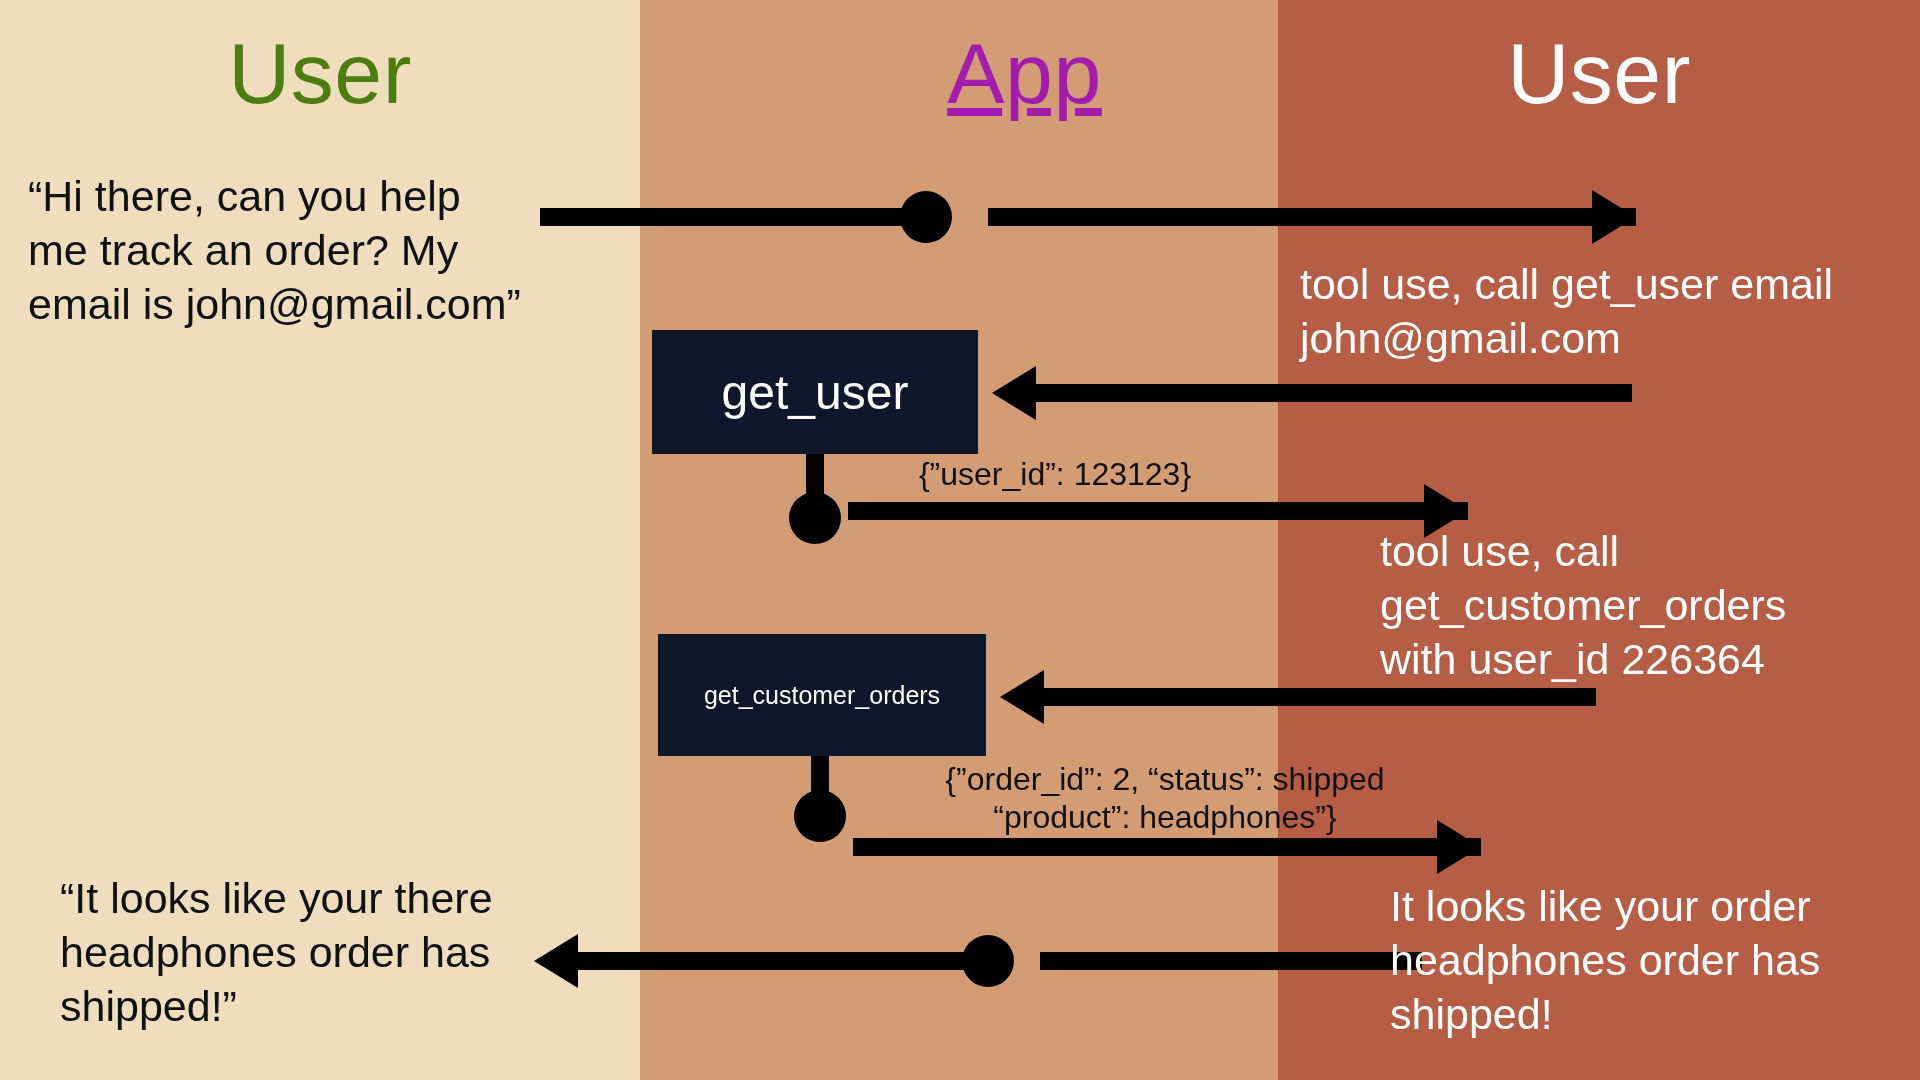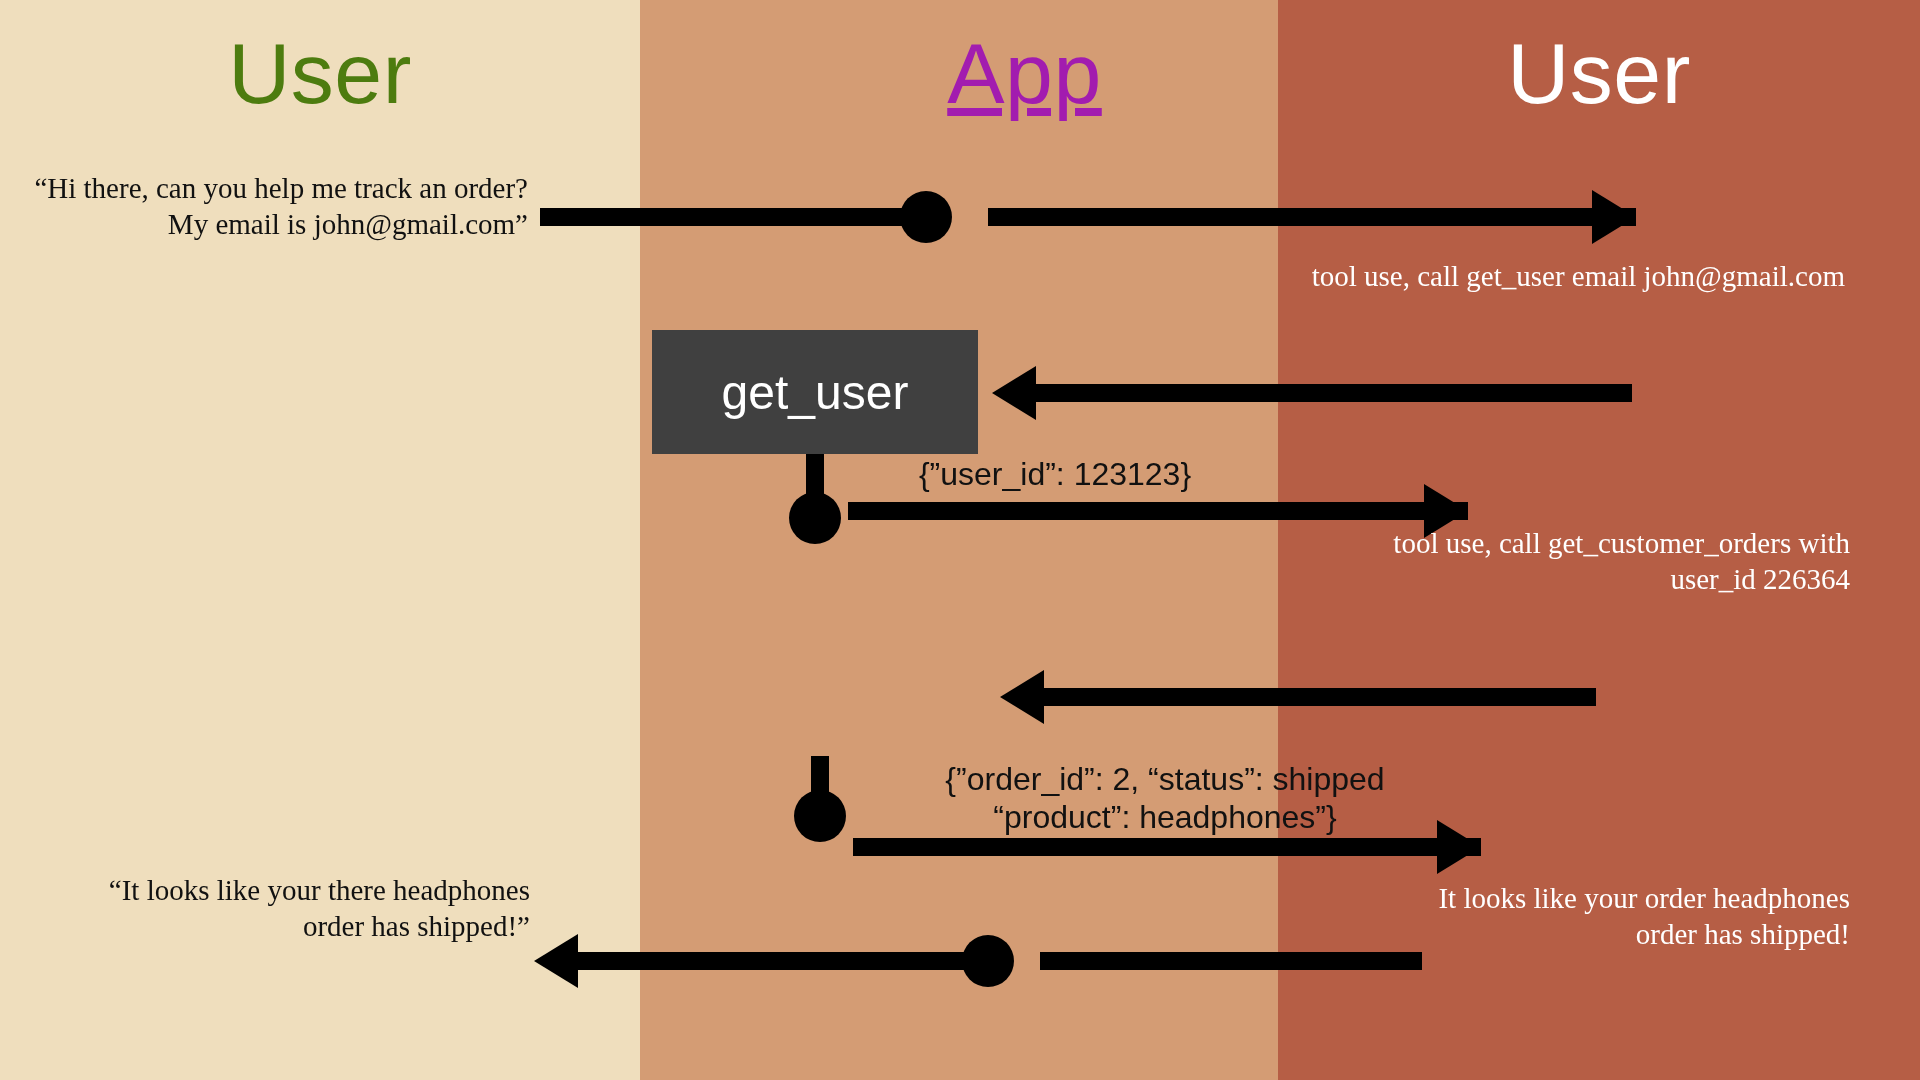--- a/index.html
+++ b/index.html
@@ -36,25 +36,24 @@
     letter-spacing: 0.5px;
     white-space: nowrap;
   }
   #title-user  { left: 0;      width: 640px; color: #4d7c0f; }
   #title-app   { left: 640px;  width: 769px; color: #a21caf; text-decoration: underline; }
   #title-model { left: 1278px; width: 642px; color: #ffffff; }
 
   
   .msg {
     position: absolute;
-    text-align: right;
-    font-size: 29px;
+    text-align: left;
+    font-size: 43px;
     line-height: 1.25;
     font-weight: 400;
-    font-family: Liberation Serif, serif;
   }
   .msg-dark  { color: #111111; }
   .msg-light { color: #ffffff; }
 
   #msg-user-1  { left: 28px;   top: 170px; width: 500px; }
   #msg-user-2  { left: 60px;   top: 872px; width: 470px; }
   #msg-model-1 { left: 1300px; top: 258px; width: 545px; }
   #msg-model-2 { left: 1380px; top: 525px; width: 470px; }
   #msg-model-3 { left: 1390px; top: 880px; width: 460px; }
 
@@ -67,21 +66,21 @@
     line-height: 1.2;
     font-family: "Liberation Sans", sans-serif;
     white-space: pre-line;
   }
   #json-user-id  { left: 845px; top: 455px; width: 420px; }
   #json-order    { left: 845px; top: 760px; width: 640px; }
 
   
   .tool-box {
     position: absolute;
-    background: #404040;
+    background: #0f172a;
     display: flex;
     align-items: center;
     justify-content: center;
     color: #ffffff;
     text-align: center;
   }
   #box-get-user {
     left: 652px; top: 330px; width: 326px; height: 124px;
     font-size: 48px;
   }
@@ -148,20 +147,23 @@
 
   <div class="vline" style="left:806px; top:454px; height:76px;"></div>
   <div class="node-dot" style="left:789px; top:492px;"></div>
   <div class="hline" style="left:848px; top:502px; width:620px;"></div>
   <div class="arrow-head arrow-right" style="left:1424px; top:484px;"></div>
 
   <div class="json-label" id="json-user-id">{”user_id”: 123123}</div>
 
   <div class="msg msg-light" id="msg-model-2">tool use, call get_customer_orders with user_id 226364</div>
 
+  <div class="tool-box" id="box-get-customer-orders">
+    <span>get_customer_orders</span>
+  </div>
   <div class="hline" style="left:1044px; top:688px; width:552px;"></div>
   <div class="arrow-head arrow-left" style="left:1000px; top:670px;"></div>
 
   <div class="vline" style="left:811px; top:756px; height:68px;"></div>
   <div class="node-dot" style="left:794px; top:790px;"></div>
   <div class="hline" style="left:853px; top:838px; width:628px;"></div>
   <div class="arrow-head arrow-right" style="left:1437px; top:820px;"></div>
 
   <div class="json-label" id="json-order">{”order_id”: 2, “status”: shipped
 “product”: headphones”}</div>

